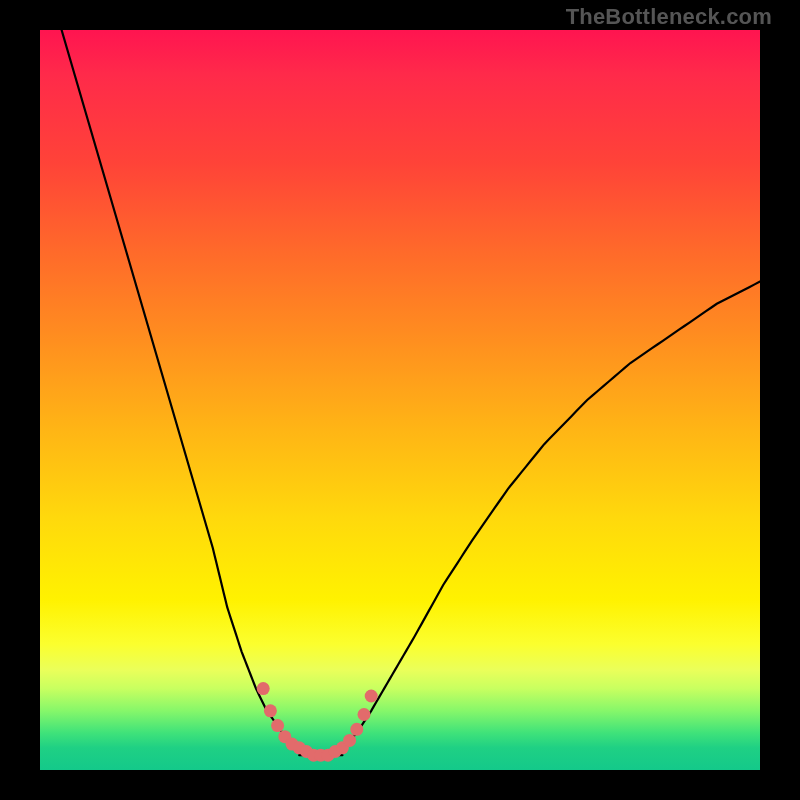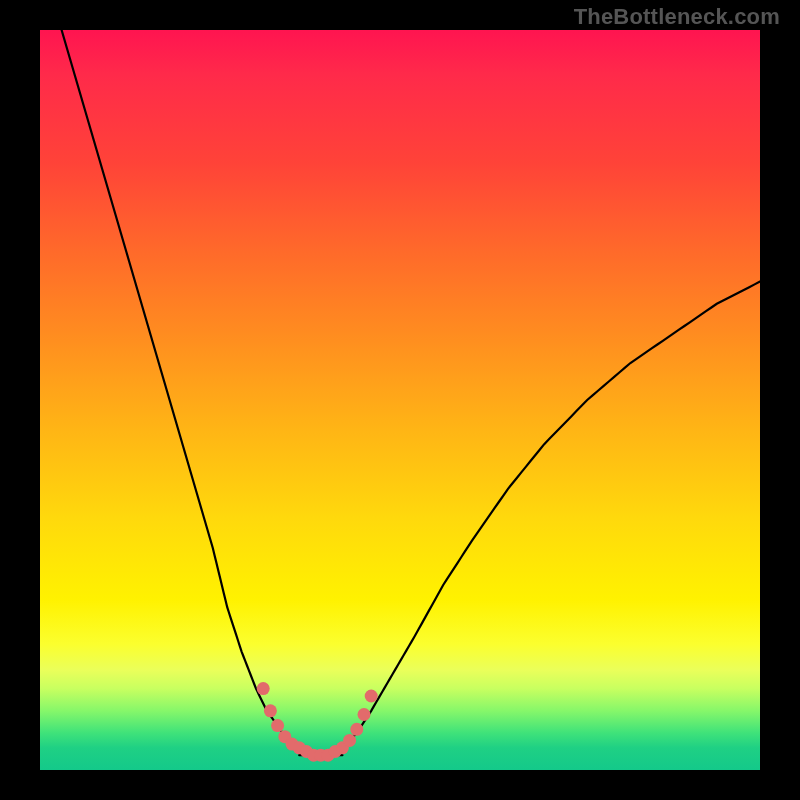--- a/index.html
+++ b/index.html
@@ -9,21 +9,20 @@
     height: 800px;
     background: #000;
     overflow: hidden;
     font-family: Arial, Helvetica, sans-serif;
   }
   .frame {
     position: relative;
     width: 784px;
     height: 800px;
     background: #000;
-    padding-left: 8px;
   }
   .watermark {
     position: absolute;
     top: 4px;
     right: 12px;
     color: #555;
     font-size: 22px;
     font-weight: 600;
     letter-spacing: 0.2px;
     z-index: 50;

